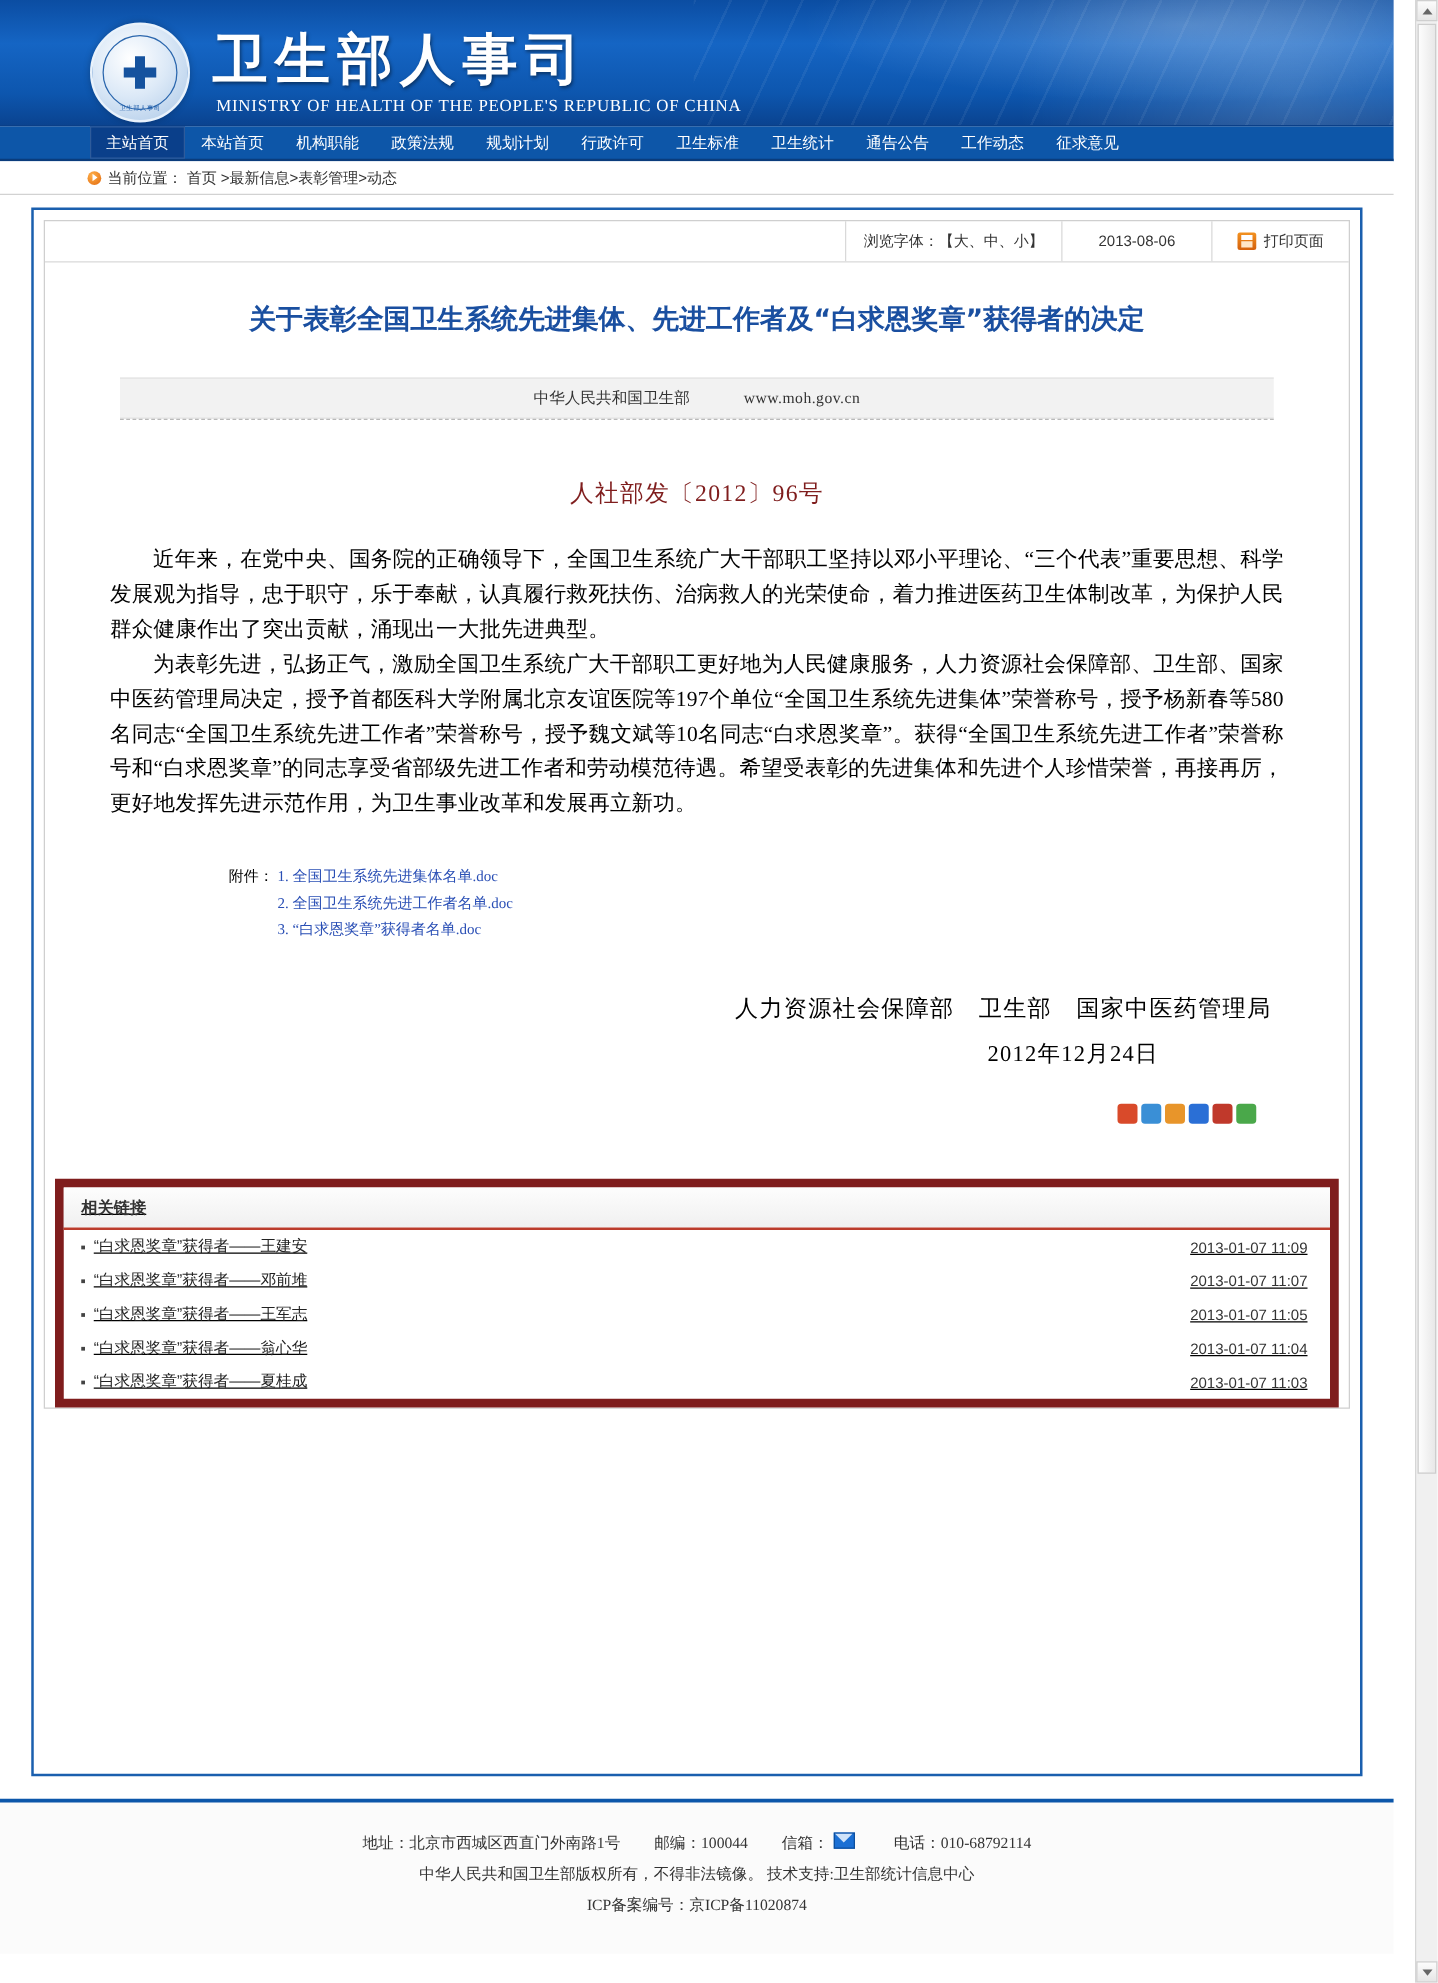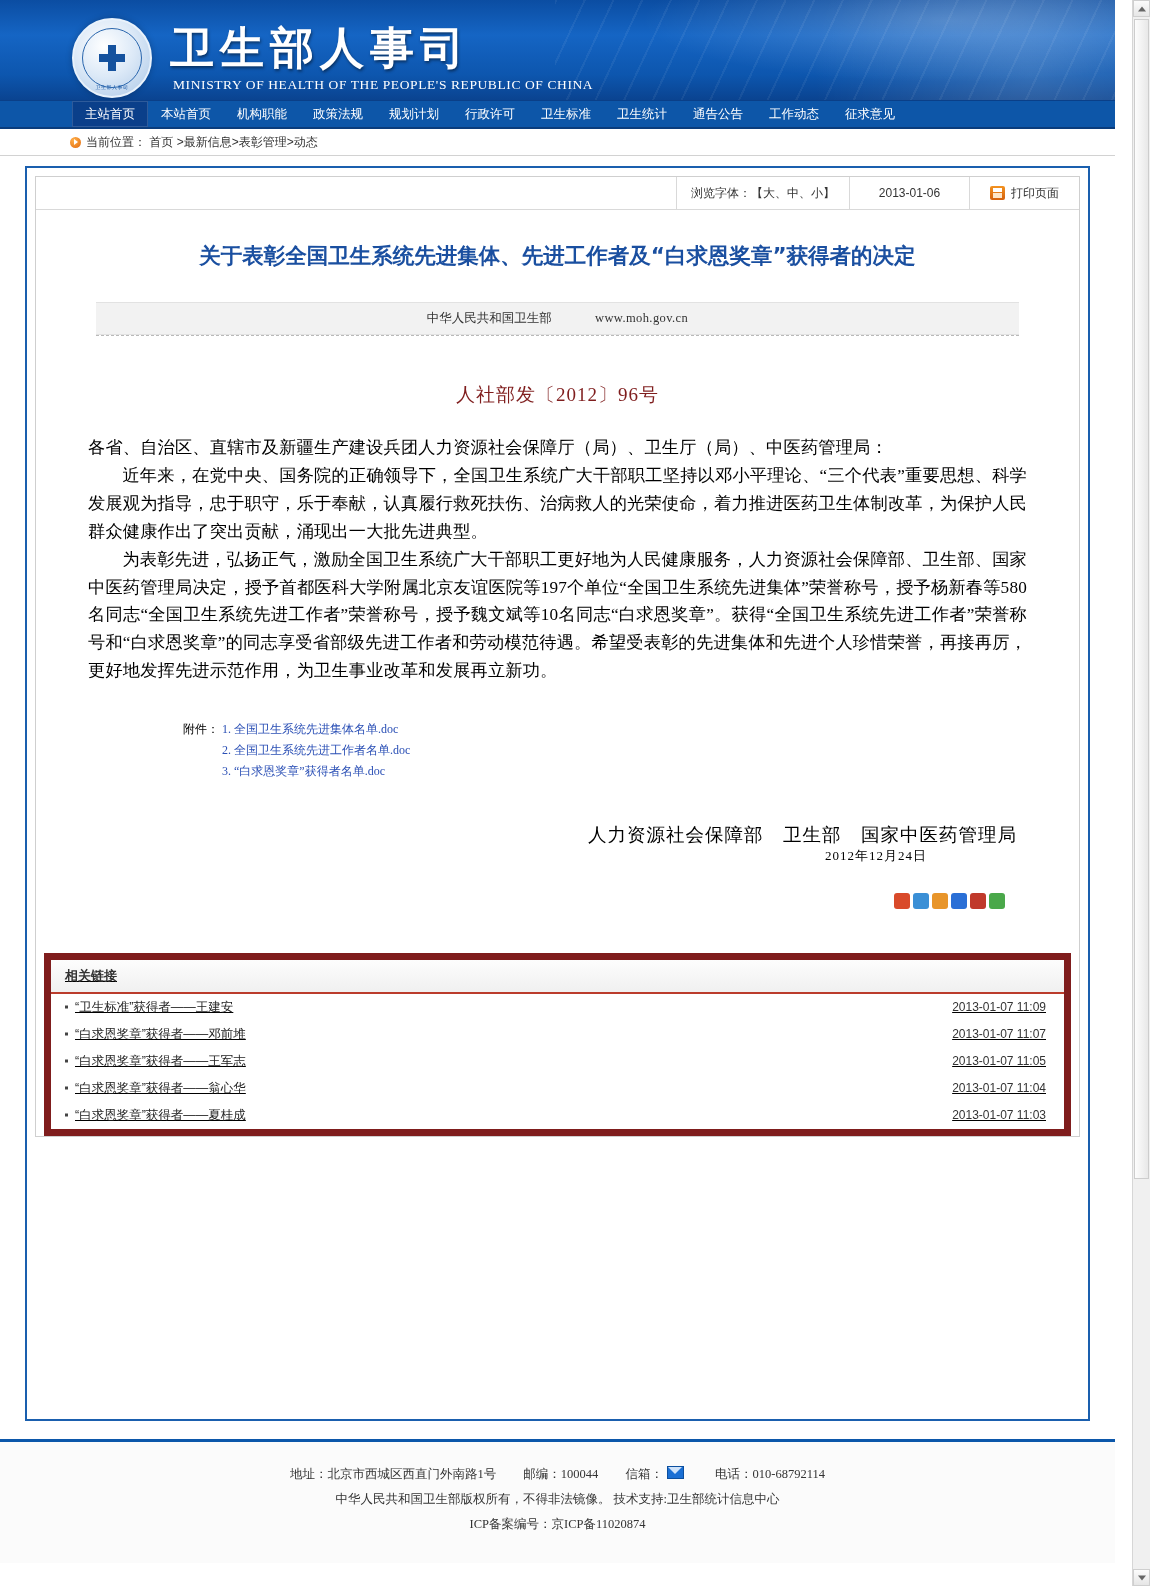--- a/index.html
+++ b/index.html
@@ -271,23 +271,23 @@
   .signature {
     font-family: "Liberation Serif", "DejaVu Serif", serif;
     font-size: 18.5px;
     text-align: right;
     margin-top: 40px;
     padding-right: 10px;
     letter-spacing: 1px;
   }
   .sig-date {
     font-family: "Liberation Serif", "DejaVu Serif", serif;
-    font-size: 13px;
+    font-size: 18px;
     text-align: right;
-    margin-top: 0;
+    margin-top: 12px;
     padding-right: 100px;
     letter-spacing: 1px;
   }
   .share-row {
     display: flex;
     justify-content: flex-end;
     gap: 3px;
     padding: 28px 22px 18px 0;
   }
   .share-ico {
@@ -427,40 +427,39 @@
   <div class="crumb-bar">
     <span class="crumb-dot"></span>
     <span class="crumb-text">当前位置： 首页 &gt;最新信息&gt;表彰管理&gt;动态</span>
   </div>
 
   <div class="frame">
     <div class="doc-box">
 
       <div class="toolbar">
         <div class="tb-cell fontsize">浏览字体：【大、中、小】</div>
-        <div class="tb-cell date">2013-01-06</div>
+        <div class="tb-cell date">2013-08-06</div>
         <div class="tb-cell print">
           <span class="print-icon"></span>
           <span>打印页面</span>
         </div>
       </div>
 
       <div class="article">
         <div class="headline">关于表彰全国卫生系统先进集体、先进工作者及“白求恩奖章”获得者的决定</div>
 
         <div class="sourcebar">
           <span>中华人民共和国卫生部</span>
           <span class="url">www.moh.gov.cn</span>
         </div>
         <div class="divider-dotted"></div>
 
         <div class="docno">人社部发〔2012〕96号</div>
 
         <div class="body-text">
-          <p>各省、自治区、直辖市及新疆生产建设兵团人力资源社会保障厅（局）、卫生厅（局）、中医药管理局：</p>
           <p class="indent">近年来，在党中央、国务院的正确领导下，全国卫生系统广大干部职工坚持以邓小平理论、“三个代表”重要思想、科学发展观为指导，忠于职守，乐于奉献，认真履行救死扶伤、治病救人的光荣使命，着力推进医药卫生体制改革，为保护人民群众健康作出了突出贡献，涌现出一大批先进典型。</p>
           <p class="indent">为表彰先进，弘扬正气，激励全国卫生系统广大干部职工更好地为人民健康服务，人力资源社会保障部、卫生部、国家中医药管理局决定，授予首都医科大学附属北京友谊医院等197个单位“全国卫生系统先进集体”荣誉称号，授予杨新春等580名同志“全国卫生系统先进工作者”荣誉称号，授予魏文斌等10名同志“白求恩奖章”。获得“全国卫生系统先进工作者”荣誉称号和“白求恩奖章”的同志享受省部级先进工作者和劳动模范待遇。希望受表彰的先进集体和先进个人珍惜荣誉，再接再厉，更好地发挥先进示范作用，为卫生事业改革和发展再立新功。</p>
         </div>
 
         <div class="attach">
           <span>附件：</span>
           <span class="attach-rows">
             <a href="#">1. 全国卫生系统先进集体名单.doc</a><br>
             <a href="#">2. 全国卫生系统先进工作者名单.doc</a><br>
             <a href="#">3. “白求恩奖章”获得者名单.doc</a>
@@ -477,21 +476,21 @@
           <span class="share-ico" style="background:#2a6fd6"></span>
           <span class="share-ico" style="background:#c0392b"></span>
           <span class="share-ico" style="background:#4aa84a"></span>
         </div>
       </div>
 
       <div class="related">
         <div class="related-head">相关链接</div>
         <div class="rel-item">
           <span class="bullet"></span>
-          <span class="rel-title">“卫生标准”获得者——王建安</span>
+          <span class="rel-title">“白求恩奖章”获得者——王建安</span>
           <span class="rel-date">2013-01-07 11:09</span>
         </div>
         <div class="rel-item">
           <span class="bullet"></span>
           <span class="rel-title">“白求恩奖章”获得者——邓前堆</span>
           <span class="rel-date">2013-01-07 11:07</span>
         </div>
         <div class="rel-item">
           <span class="bullet"></span>
           <span class="rel-title">“白求恩奖章”获得者——王军志</span>

